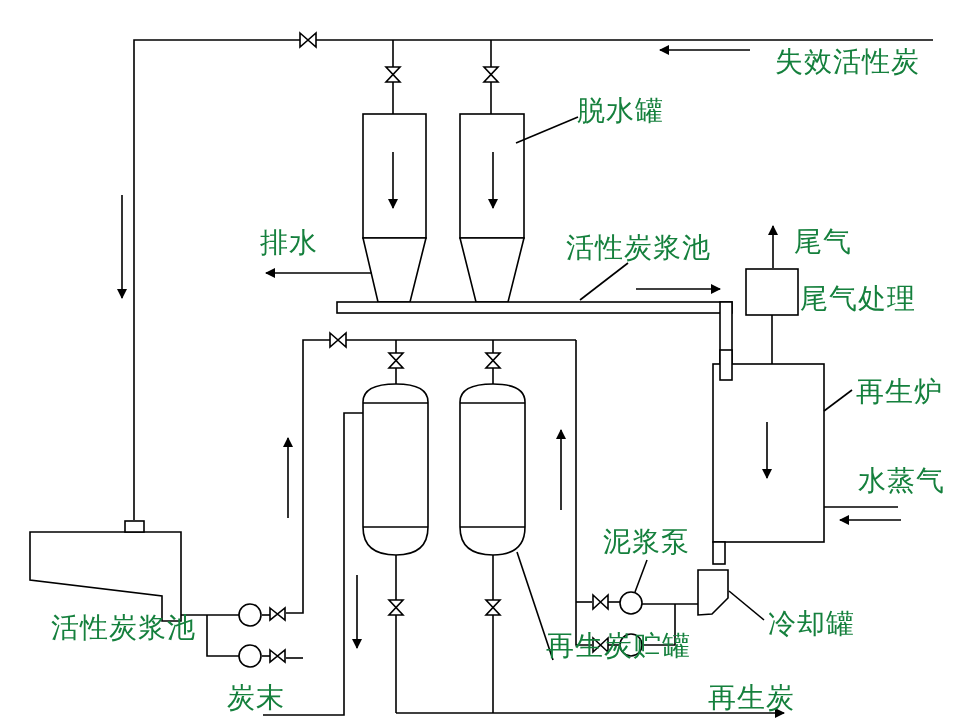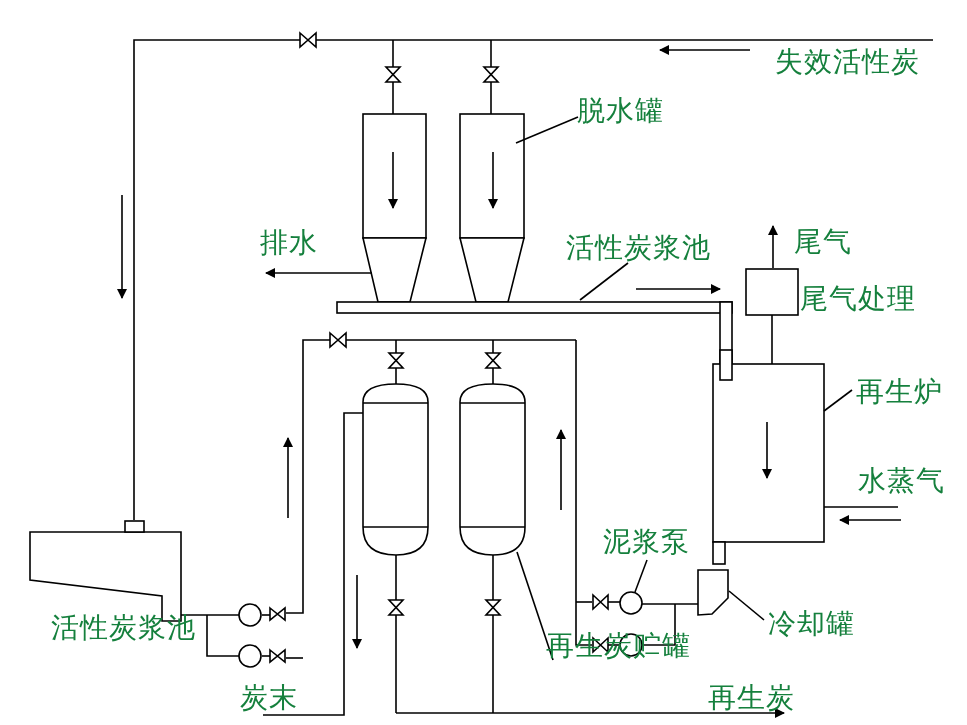--- a/index.html
+++ b/index.html
@@ -150,15 +150,15 @@
 <div class="lbl" style="left:550px;top:97px;margin-left:27px;">脱水罐</div>
 <div class="lbl" style="left:260px;top:229px;">排水</div>
 <div class="lbl" style="left:566px;top:234px;">活性炭浆池</div>
 <div class="lbl" style="left:794px;top:228px;">尾气</div>
 <div class="lbl" style="left:800px;top:285px;">尾气处理</div>
 <div class="lbl" style="left:856px;top:378px;">再生炉</div>
 <div class="lbl" style="left:834px;top:467px;margin-left:24px;">水蒸气</div>
 <div class="lbl" style="left:5px;top:614px;margin-left:46px;">活性炭浆池</div>
 <div class="lbl" style="left:603px;top:528px;">泥浆泵</div>
 <div class="lbl" style="left:768px;top:610px;">冷却罐</div>
-<div class="lbl" style="left:240px;top:684px;font-family:Liberation Serif, serif;">炭末</div>
+<div class="lbl" style="left:227px;top:684px;font-family:Liberation Serif, serif;">炭末</div>
 <div class="lbl" style="left:518px;top:632px;margin-left:28px;">再生炭贮罐</div>
 <div class="lbl" style="left:708px;top:684px;">再生炭</div>
 
 </body></html>

